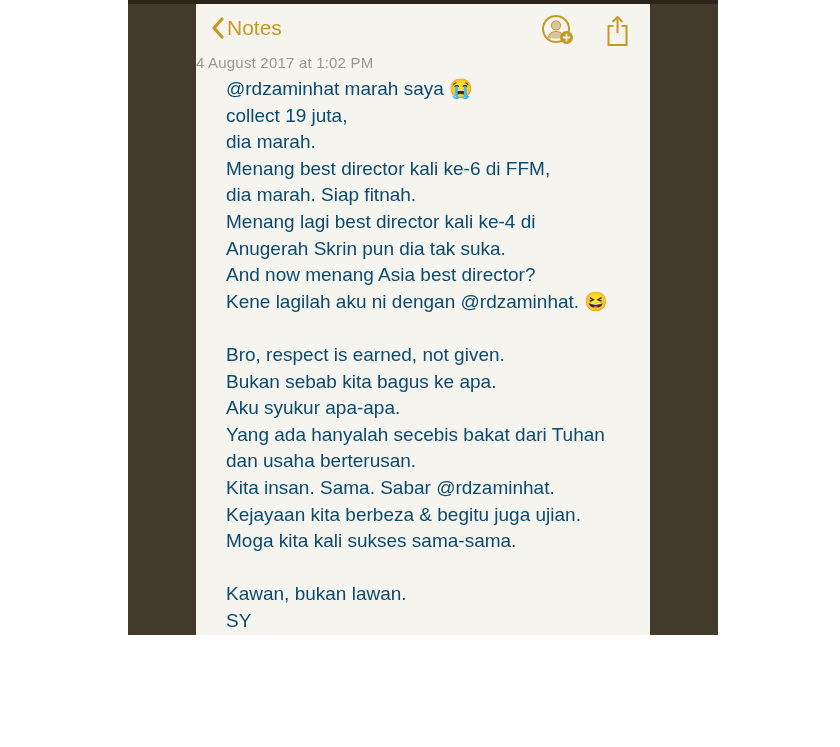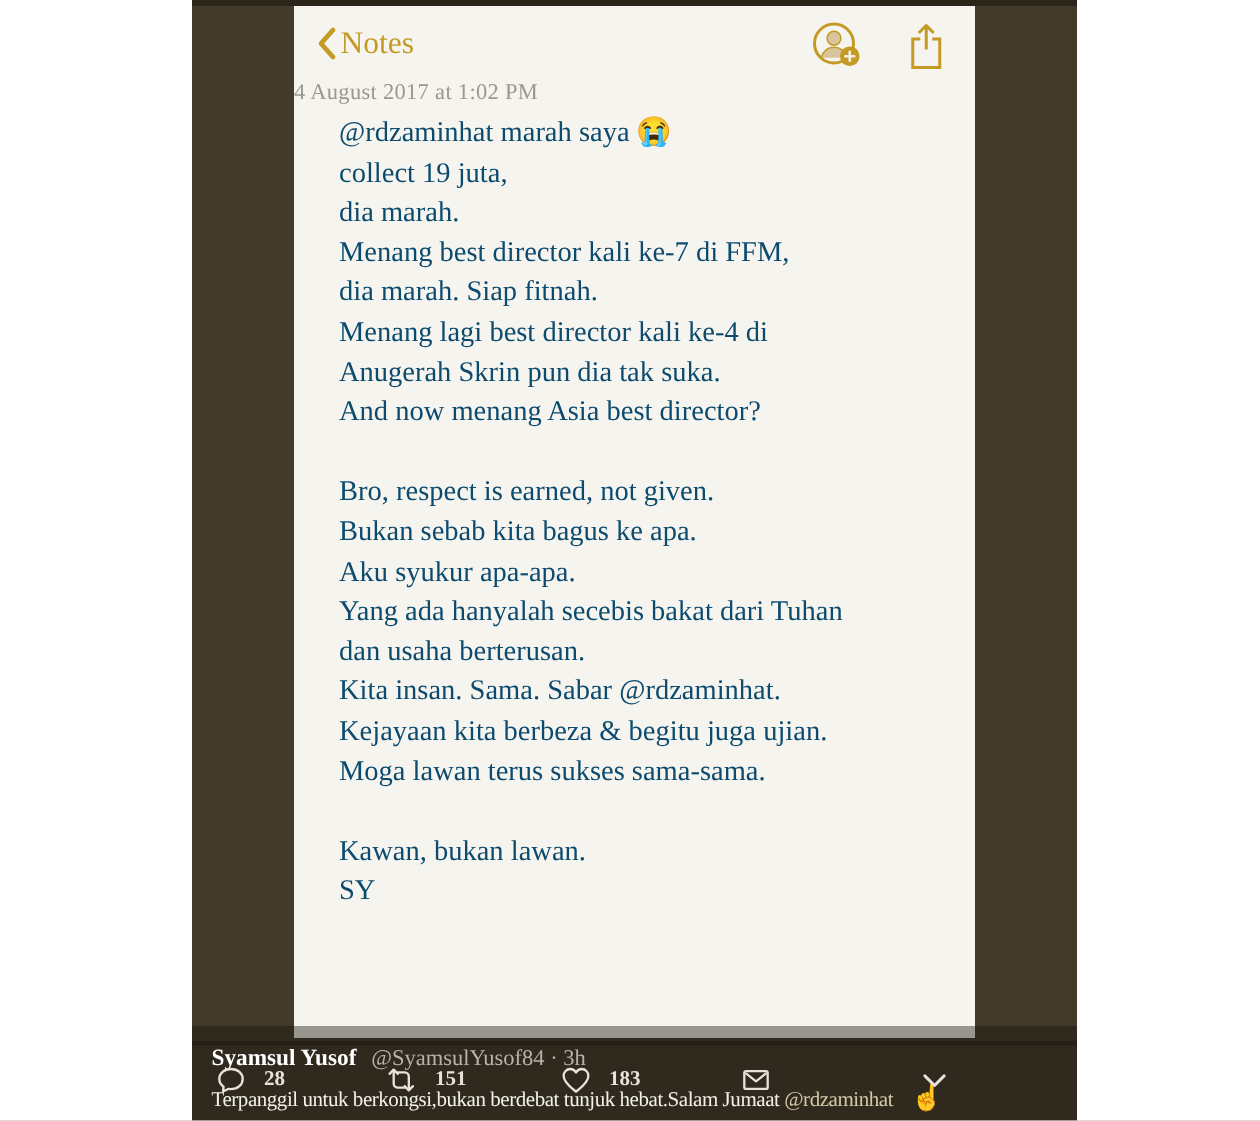--- a/index.html
+++ b/index.html
@@ -1,18 +1,18 @@
 <!DOCTYPE html>
 <html><head>
 <meta charset="utf-8">
 <style>
   html,body{margin:0;padding:0;background:#ffffff;}
   .stage{
-    position:relative;width:840px;height:747px;background:#ffffff;overflow:hidden;
-    font-family:Liberation Serif, serif;
+    position:relative;width:840px;height:635px;background:#ffffff;overflow:hidden;
+    font-family:Liberation Sans, sans-serif;
   }
   
   .viewer{position:absolute;left:128px;top:0;width:590px;height:747px;background:#423b2c;}
   .viewer-topline{position:absolute;left:0;top:0;width:590px;height:4px;background:#2b2619;}
 
   
   .note-shot{position:absolute;left:68px;top:4px;width:454px;height:688px;background:#f5f4ef;overflow:hidden;z-index:2;}
   .note-header{position:absolute;top:8px;left:0;right:0;height:40px;}
   .back{position:absolute;left:14px;top:4px;display:flex;align-items:center;gap:2px;color:#c49a25;font-size:21px;}
   .back svg{display:block;}
@@ -79,34 +79,35 @@
           </span>
         </div>
       </div>
 
       <div class="note-date">4 August 2017 at 1:02 PM</div>
 
       <div class="note-body">
         <div class="nline">@rdzaminhat marah saya 😭</div>
         <div class="nline">collect 19 juta,</div>
         <div class="nline">dia marah.</div>
-        <div class="nline">Menang best director kali ke-7 di FFM,</div>
+        <div class="nline">Menang best director kali ke-6 di FFM,</div>
         <div class="nline">dia marah. Siap fitnah.</div>
         <div class="nline">Menang lagi best director kali ke-4 di</div>
         <div class="nline">Anugerah Skrin pun dia tak suka.</div>
         <div class="nline">And now menang Asia best director?</div>
+        <div class="nline">Kene lagilah aku ni dengan @rdzaminhat. 😆</div>
         <div class="nline"></div>
         <div class="nline">Bro, respect is earned, not given.</div>
         <div class="nline">Bukan sebab kita bagus ke apa.</div>
         <div class="nline">Aku syukur apa-apa.</div>
         <div class="nline">Yang ada hanyalah secebis bakat dari Tuhan</div>
         <div class="nline">dan usaha berterusan.</div>
         <div class="nline">Kita insan. Sama. Sabar @rdzaminhat.</div>
         <div class="nline">Kejayaan kita berbeza &amp; begitu juga ujian.</div>
-        <div class="nline">Moga lawan terus sukses sama-sama.</div>
+        <div class="nline">Moga kita kali sukses sama-sama.</div>
         <div class="nline"></div>
         <div class="nline">Kawan, bukan lawan.</div>
         <div class="nline">SY</div>
       </div>
     </div>
 
     <div class="tweet-overlay">
       <div class="byline">
         <span class="author">Syamsul Yusof</span>
         <span class="handle">@SyamsulYusof84 · 3h</span>

